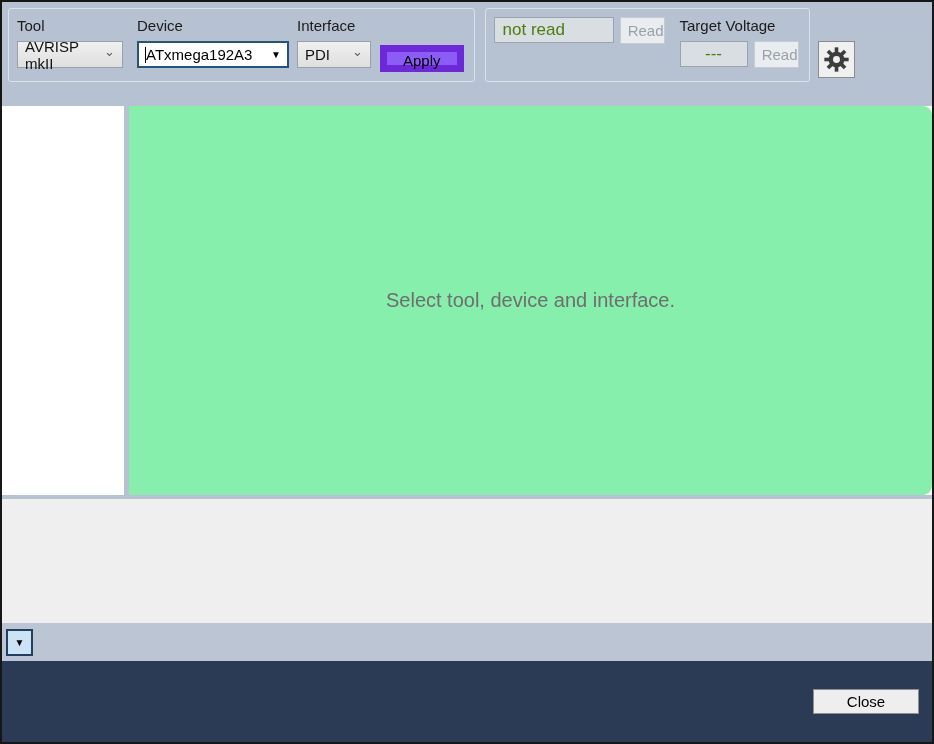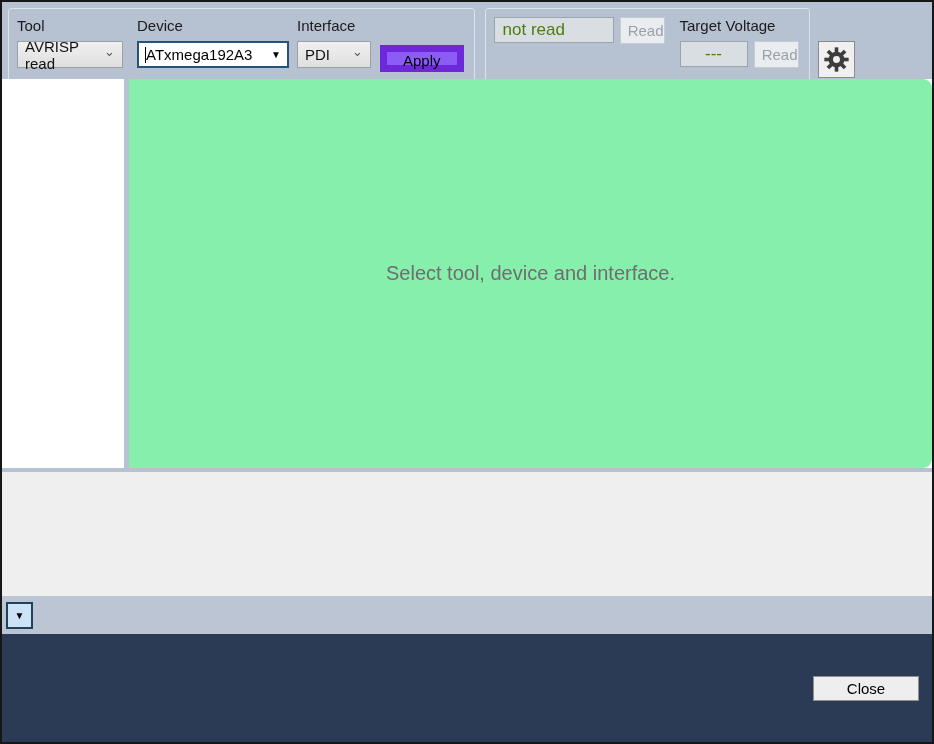--- a/index.html
+++ b/index.html
@@ -24,21 +24,21 @@
   .titlebar .spacer { margin-left: auto; }
   .tb-btn {
     width: 26px; height: 26px; border: none; background: transparent;
     font-size: 15px; color: #1a1a1a; cursor: pointer;
     display: flex; align-items: center; justify-content: center;
     font-family: "Liberation Sans", sans-serif;
   }
   .tb-btn.close-x { margin-left: 34px; margin-right: 4px; font-size: 14px; }
   
   .toolbar {
-    height: 77px; background: #b6c1d1; flex: none;
+    height: 104px; background: #b6c1d1; flex: none;
     display: flex; align-items: flex-start;
     padding: 4px 0 0 6px;
   }
   .group {
     border: 1px solid #dce2ea; border-radius: 3px;
     height: 74px; margin-top: 2px;
     display: flex; align-items: flex-start;
     padding: 8px 10px 9px 8px;
   }
   .group + .group { margin-left: 10px; }
@@ -126,21 +126,21 @@
 
 <div class="window">
 
 
   <div class="toolbar">
 
     <div class="group">
       <div class="col m-tool">
         <span class="lbl">Tool</span>
         <div class="dropdown w-tool">
-          <span>AVRISP read</span>
+          <span>AVRISP mkII</span>
           <span class="chev">⌄</span>
         </div>
       </div>
       <div class="col m-dev">
         <span class="lbl">Device</span>
         <div class="combo">
           <span class="cursor"></span>
           <span class="val">ATxmega192A3</span>
           <span class="arrow">▼</span>
         </div>

